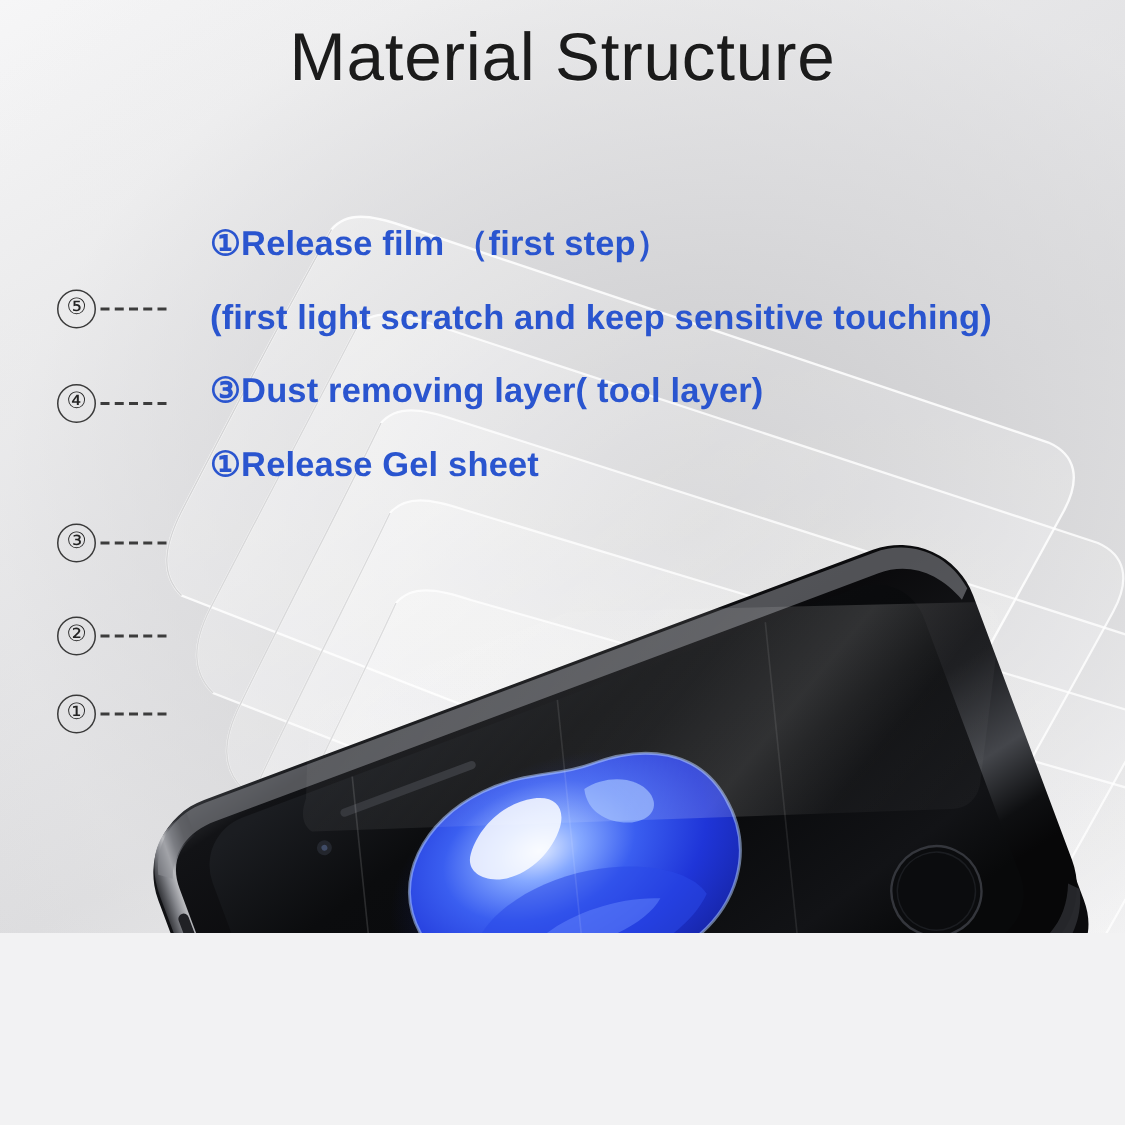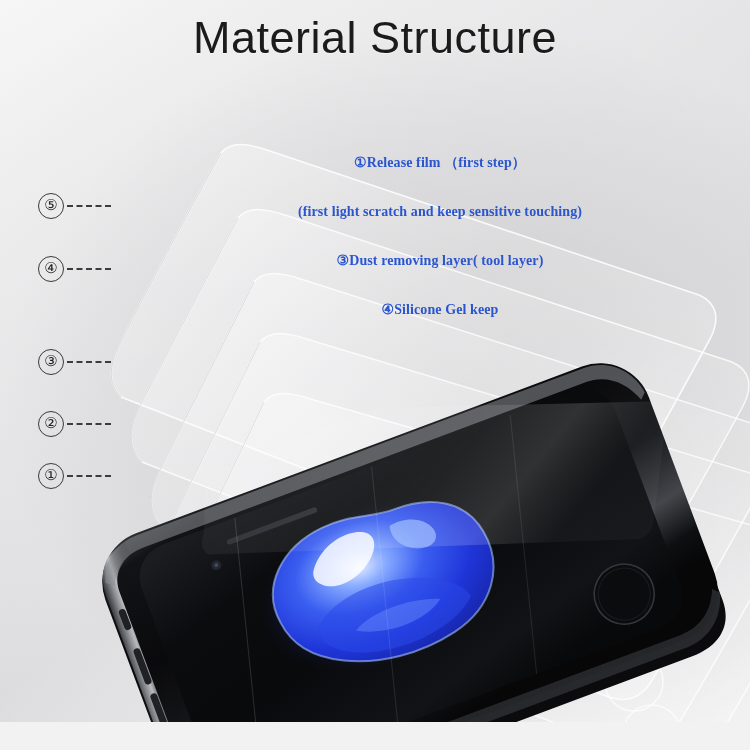--- a/index.html
+++ b/index.html
@@ -2,42 +2,41 @@
 <html><head>
 <meta charset="utf-8">
 <style>
   html,body{margin:0;padding:0;}
   body{
     width:750px;height:750px;overflow:hidden;
     font-family:"Liberation Sans", sans-serif;
     background:#f2f2f3;
   }
   #stage{
-    position:relative;width:750px;height:722px;overflow:hidden;
+    position:relative;width:750px;height:622px;overflow:hidden;
     background:
       radial-gradient(ellipse 680px 560px at 62% 56%, rgba(200,200,202,0.95) 0%, rgba(214,214,216,0.75) 38%, rgba(233,233,234,0.25) 68%, rgba(243,243,244,0) 88%),
       linear-gradient(150deg,#f6f6f7 0%,#eeeeef 18%,#e3e3e5 42%,#dcdcde 60%,#e9e9ea 80%,#f5f5f6 100%);
   }
   
   #title{
     position:absolute;top:12px;left:0;width:750px;text-align:center;
     font-size:45px;font-weight:400;letter-spacing:0.5px;
     color:#1b1b1b;
     font-family:"Liberation Sans", sans-serif;
     text-shadow:0 1px 0 rgba(255,255,255,0.55);
   }
   
   #legend{
     position:absolute;top:138px;right:10px;width:600px;
-    text-align:center;
+    text-align:left;
     color:#2a55cf;
-    font-size:14px;font-weight:bold;
+    font-size:23px;font-weight:bold;
     line-height:49px;
     letter-spacing:0.1px;
-    font-family:Liberation Serif, serif;
   }
   #legend .ln{white-space:nowrap;}
   
   .callout{position:absolute;display:flex;align-items:center;}
   .callout .circ{
     width:24px;height:24px;border-radius:50%;
     border:1.3px solid #3a3a3a;
     color:#232323;font-size:15px;line-height:22px;text-align:center;
     background:transparent;
     font-family:"Liberation Sans", sans-serif;
@@ -262,16 +261,16 @@
   </div>
   <div class="callout" style="left:38px;top:463px;">
     <span class="circ">①</span>
     <span class="dash"></span>
   </div>
 
   <div id="legend">
     <div class="ln">①Release film （first step）</div>
     <div class="ln">(first light scratch and keep sensitive touching)</div>
     <div class="ln">③Dust removing layer( tool layer)</div>
-    <div class="ln">④Silicone Gel keep</div>
+    <div class="ln">①Release Gel sheet</div>
   </div>
 
 </div>
 
 </body></html>

